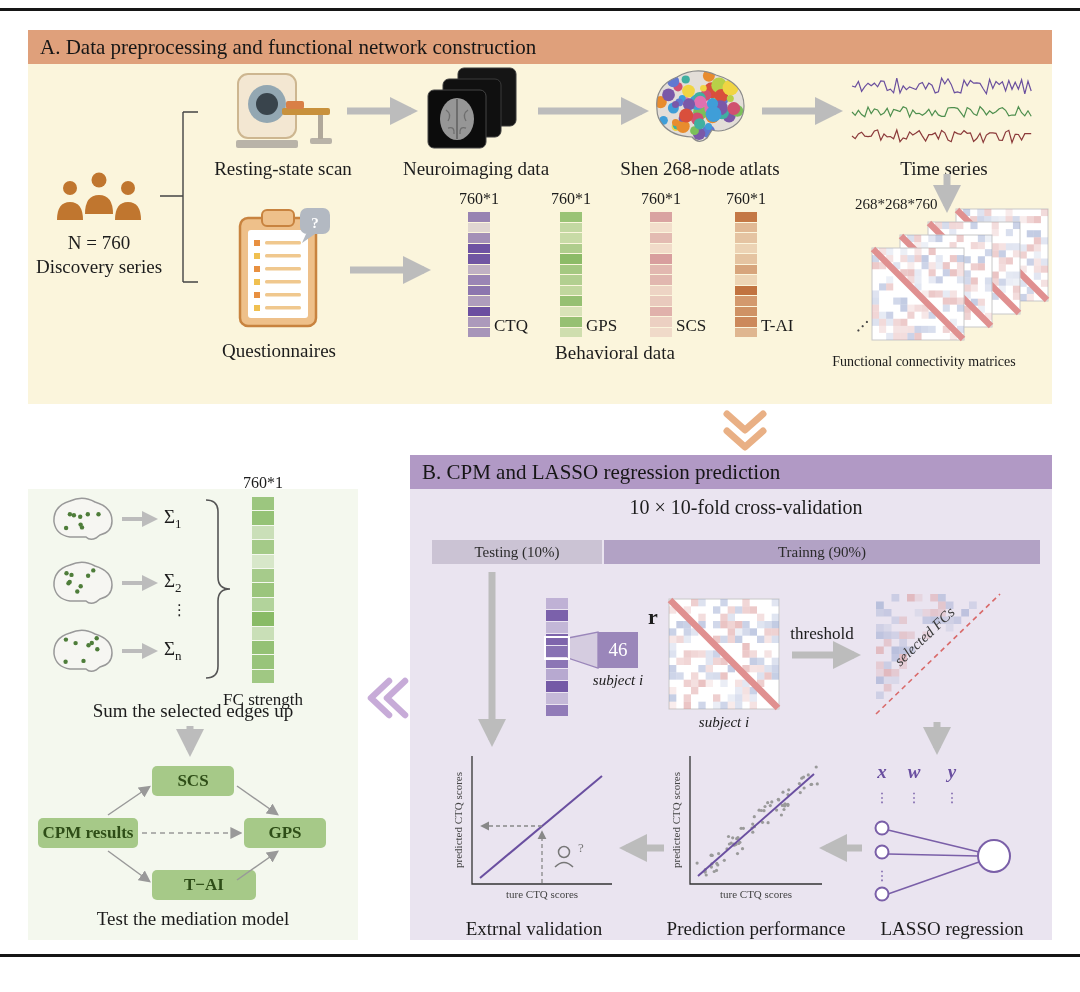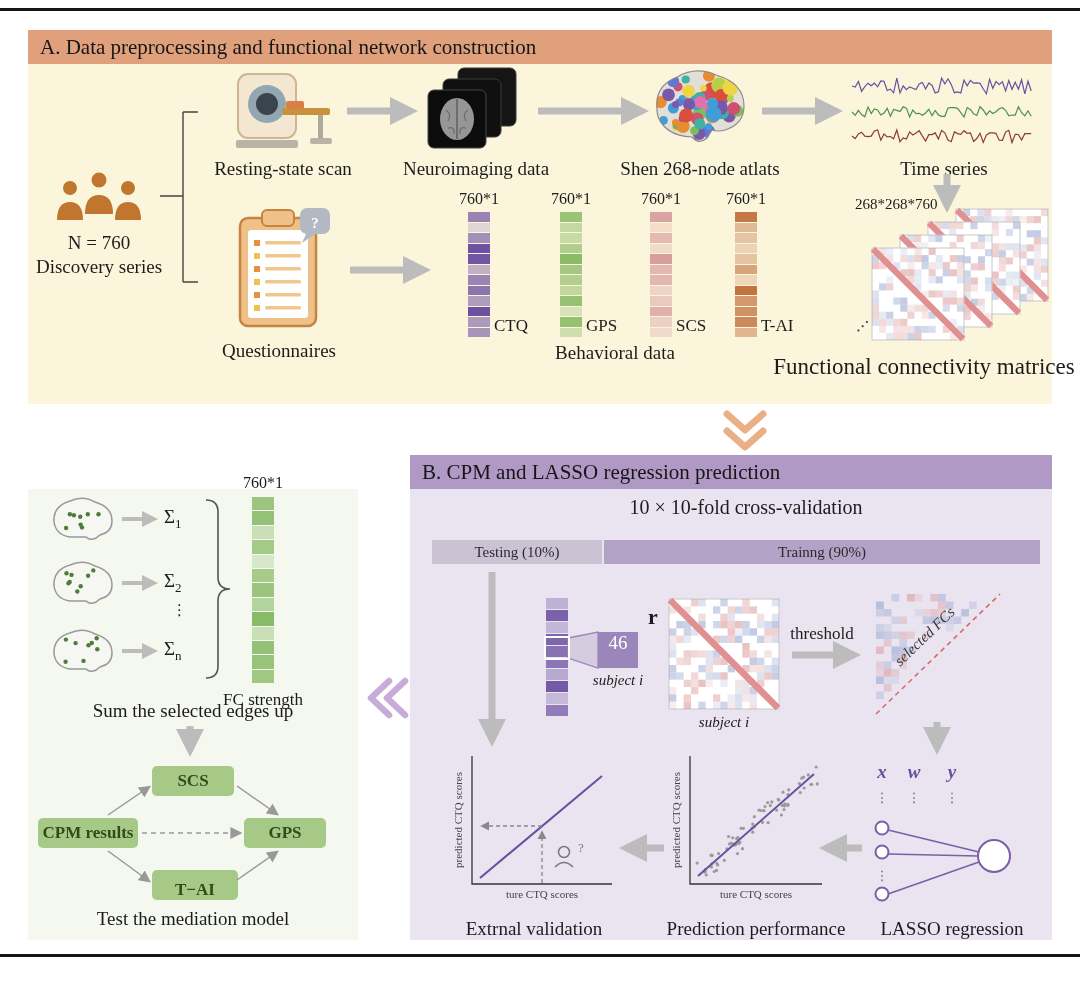--- a/index.html
+++ b/index.html
@@ -7,30 +7,30 @@
     font-family:"Liberation Serif","DejaVu Serif",serif;color:#1c1c1c}
   #stage{position:relative;width:1080px;height:992px;background:#fff}
   .abs{position:absolute}
   .rule{position:absolute;left:0;width:1080px;height:2.5px;background:#161616}
   .panel{position:absolute}
   .panel-hdr{position:absolute;left:0;top:0;right:0;height:34px;display:flex;align-items:center;
     padding-left:12px;font-size:21px;color:#161616}
   .panel-body{position:absolute;left:0;top:34px;right:0;bottom:0}
   .lbl{position:absolute;transform:translateX(-50%);white-space:nowrap;font-size:19px;color:#1c1c1c}
   .lbl.la{transform:none}
-  .f20{font-size:20px}.f18{font-size:23px}.f17{font-size:17px}.f16{font-size:16px}
+  .f20{font-size:20px}.f18{font-size:14px}.f17{font-size:17px}.f16{font-size:16px}
   .f15{font-size:15px}
   .it{font-style:italic}.b{font-weight:bold}
   .dj{font-family:"DejaVu Sans",sans-serif}
   .vec{position:absolute;display:flex;flex-direction:column;gap:1px}
   .vec>div{flex:1}
   .gbox{position:absolute;background:#a6c988;border-radius:5px;display:flex;align-items:center;
     justify-content:center;font-weight:bold;font-size:17px;color:#2e4d17}
   .bar{position:absolute;display:flex;align-items:center;justify-content:center;font-size:15px;color:#2b2b2b}
-  .sbox{position:absolute;display:flex;align-items:flex-start;justify-content:center;color:#fff;font-size:19px}
+  .sbox{position:absolute;display:flex;align-items:center;justify-content:center;color:#fff;font-size:19px}
   svg.abs{overflow:visible}
   svg text{font-family:"Liberation Serif","DejaVu Serif",serif}
   #overlay{position:absolute;left:0;top:0;pointer-events:none}
   .thick{stroke:#bcbcbc;stroke-width:7;fill:none;marker-end:url(#ah)}
   .med{stroke:#bcbcbc;stroke-width:4;fill:none;marker-end:url(#ah)}
   .thin{stroke:#999;stroke-width:1.5;fill:none;marker-end:url(#ahs)}
 </style>
 </head>
 <body>
 
@@ -665,21 +665,21 @@
 
   <div class="gbox" style="left: 152px; top: 766px; width: 82px; height: 30px; background: rgb(166, 201, 136);">
       <span>SCS</span>
     </div>
   <div class="gbox" style="left: 38px; top: 818px; width: 100px; height: 30px; background: rgb(166, 201, 136);">
       <span>CPM results</span>
     </div>
   <div class="gbox" style="left: 244px; top: 818px; width: 82px; height: 30px; background: rgb(166, 201, 136);">
       <span>GPS</span>
     </div>
-  <div class="gbox" style="left: 152px; top: 870px; width: 86px; height: 30px; background: rgb(166, 201, 136); align-items: flex-end;">
+  <div class="gbox" style="left: 152px; top: 870px; width: 104px; height: 30px; background: rgb(166, 201, 136);">
       <span>T−AI</span>
     </div>
 
   <div class="lbl" style="left:193px;top:908px">Test the mediation model</div>
 
   <div class="lbl f20" style="left:746px;top:496px">10 × 10-fold cross-validation</div>
 
   <div class="bar" style="left:432px;top:540px;width:170px;height:24px;background:#cbc3d4">
       <span>Testing (10%)</span>
     </div>

